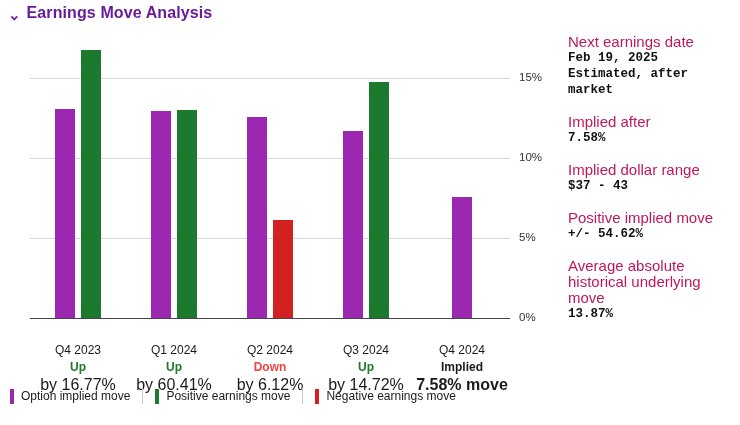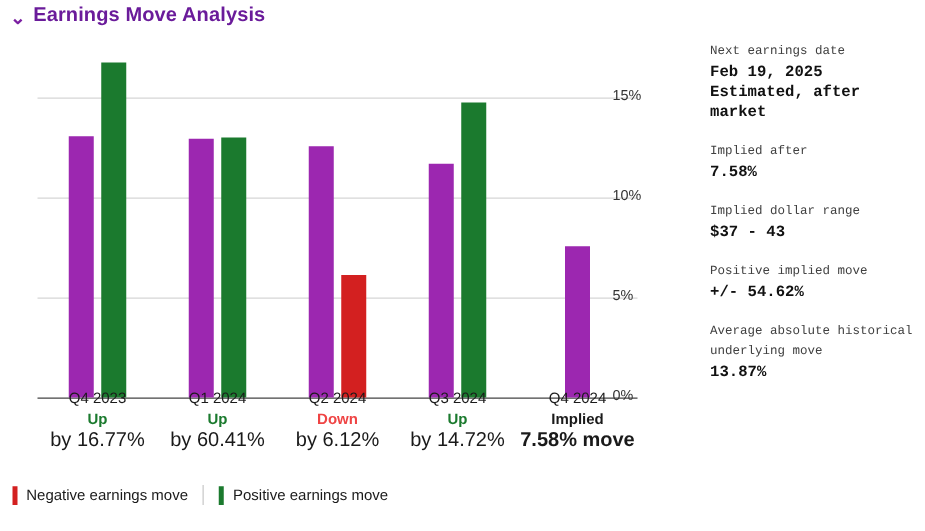--- a/index.html
+++ b/index.html
@@ -51,21 +51,21 @@
     background: #d6d6d6;
   }
   .axisline {
     position: absolute;
     left: 0; width: 480px;
     height: 1px;
     background: #444;
   }
   .ytick {
     position: absolute;
-    left: 460px;
+    left: 489px;
     font-size: 11.5px;
     color: #333;
     transform: translateY(-7px);
     white-space: nowrap;
   }
   .groups {
     position: absolute;
     left: 0; top: 0;
     width: 480px; height: 272px;
     display: flex;
@@ -82,21 +82,21 @@
     display: flex;
     justify-content: center;
     align-items: flex-end;
     gap: 6px;
   }
   .bar { width: 20px; }
 
   
   .catlabels {
     position: absolute;
-    left: 18px; top: 276px;
+    left: 18px; top: 308px;
     width: 480px;
     display: flex;
   }
   .cat {
     flex: 1 1 0;
     text-align: center;
     line-height: 17px;
   }
   .cat .c1 { font-size: 12px; color: #1a1a1a; }
   .cat .c2 { font-size: 12px; font-weight: bold; }
@@ -126,24 +126,23 @@
   .legend-label { font-size: 12px; color: #1a1a1a; }
 
   
   .side {
     position: absolute;
     left: 568px; top: 34px;
     width: 165px;
   }
   .side-block { margin-bottom: 16px; }
   .side-label {
-    font-size: 10px;
-    color: #404040;
+    font-size: 15px;
+    color: #be185d;
     line-height: 16px;
-    font-family: Liberation Mono, monospace;
   }
   .side-value {
     font-size: 12.5px;
     color: #111;
     font-weight: bold;
     line-height: 16px;
     font-family: Liberation Mono, monospace;
   }
 </style>
 </head>
@@ -222,27 +221,31 @@
         <div class="cat">
           <div class="c1">Q4 2024</div>
           <div class="c2" style="color: rgb(26, 26, 26);">Implied</div>
           <div class="c3 bold">7.58% move</div>
         </div>
       </div>
   </div>
 
   <div class="legend" id="legend">
       <div class="legend-item">
-        <span class="swatch" style="background: rgb(211, 32, 32);"></span>
-        <span class="legend-label">Negative earnings move</span>
+        <span class="swatch" style="background: rgb(156, 39, 176);"></span>
+        <span class="legend-label">Option implied move</span>
       </div>
       <div class="legend-item">
         <span class="swatch" style="background: rgb(27, 122, 46);"></span>
         <span class="legend-label">Positive earnings move</span>
       </div>
+      <div class="legend-item">
+        <span class="swatch" style="background: rgb(211, 32, 32);"></span>
+        <span class="legend-label">Negative earnings move</span>
+      </div>
     </div>
 
   <div class="side" id="side">
       <div class="side-block">
         <div class="side-label">Next earnings date</div>
         <div class="side-value">Feb 19, 2025</div>
         <div class="side-value">Estimated, after market</div>
       </div>
       <div class="side-block">
         <div class="side-label">Implied after</div>

